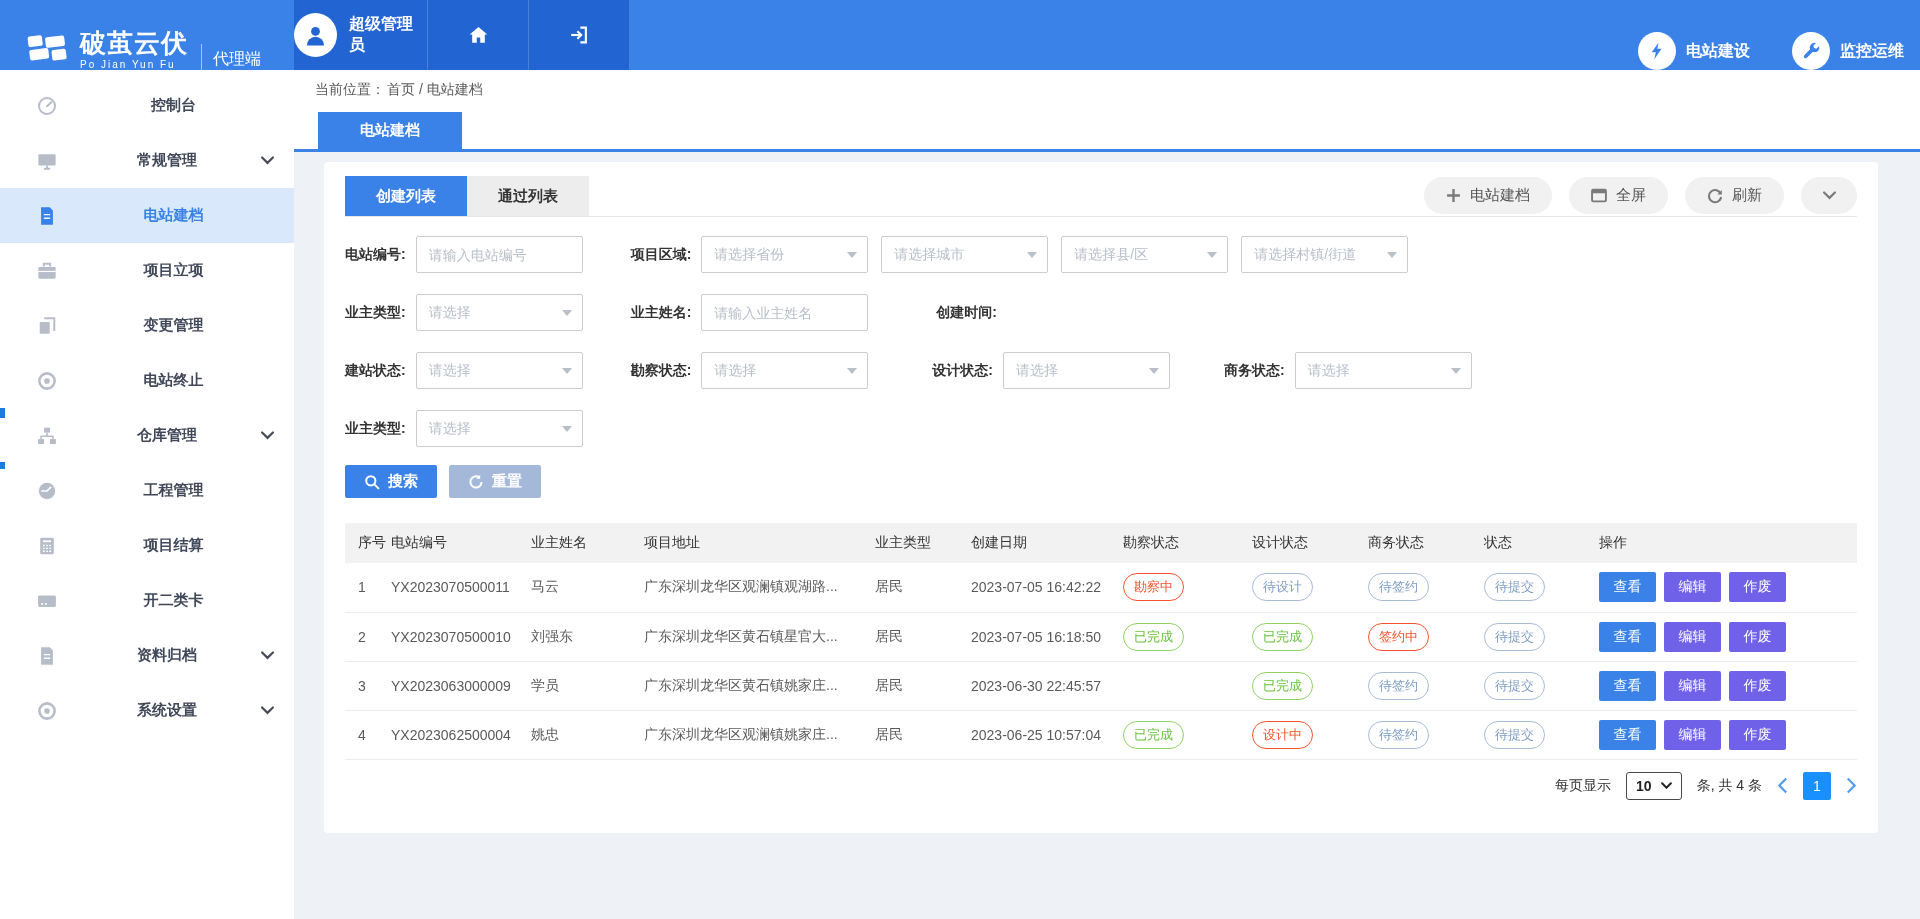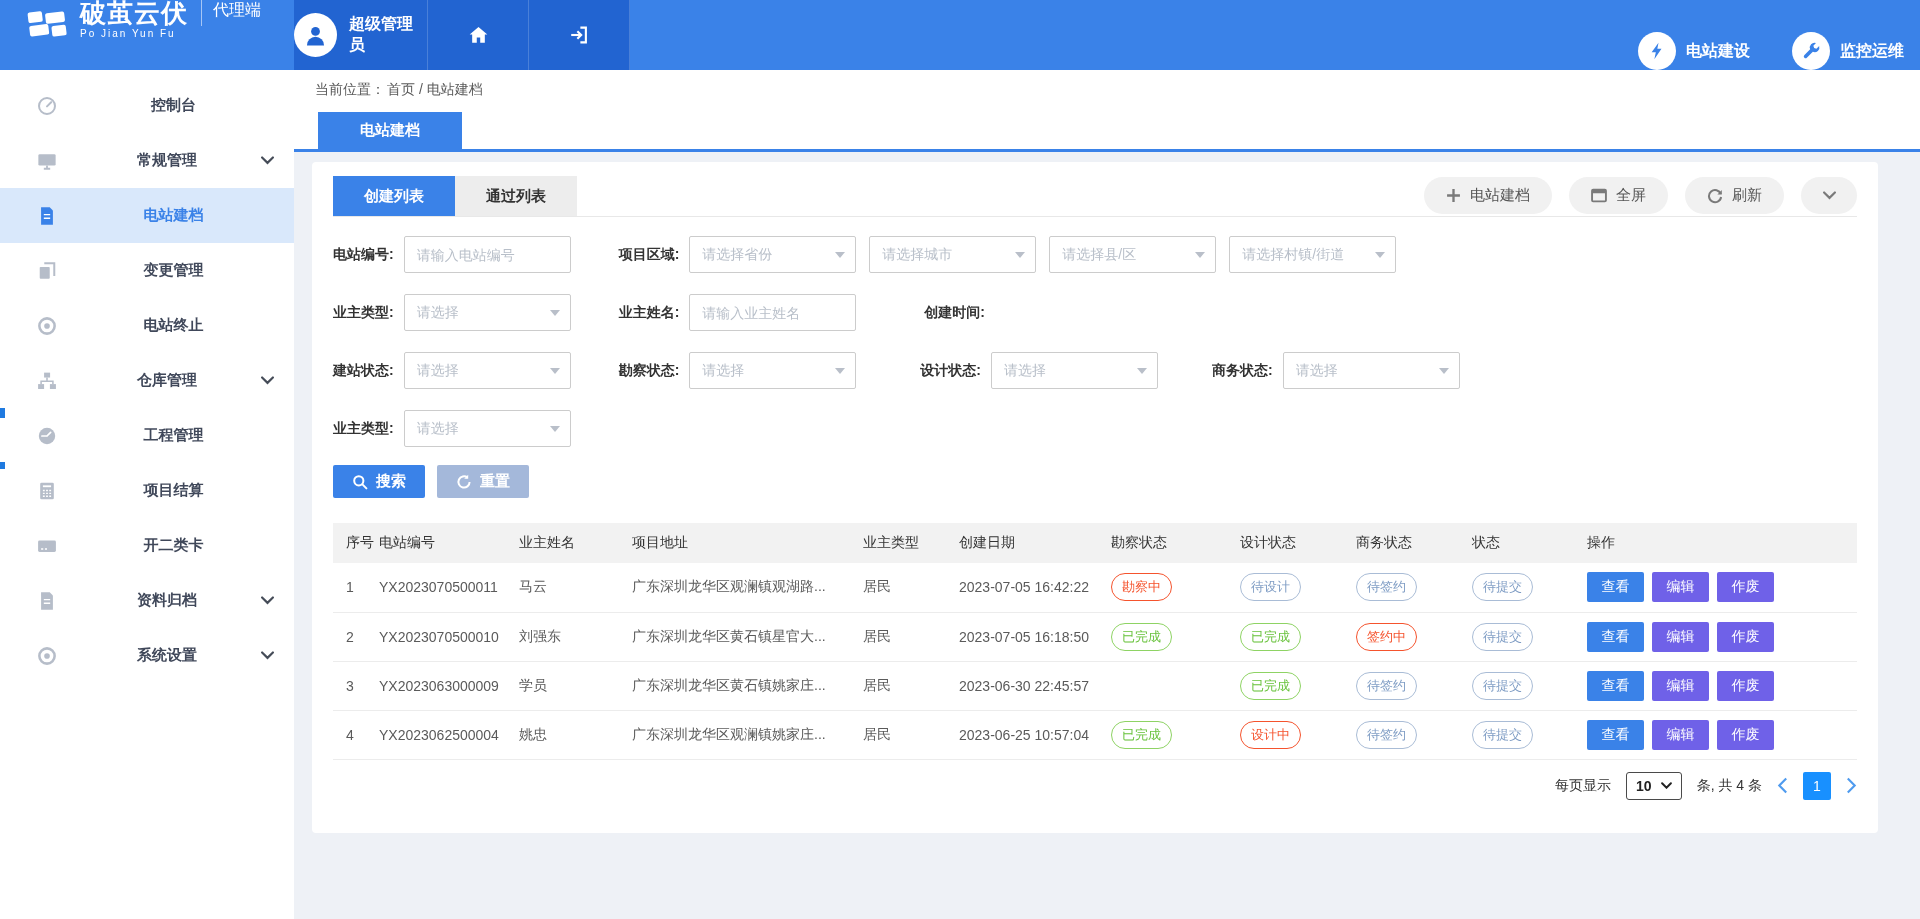--- a/index.html
+++ b/index.html
@@ -1,21 +1,21 @@
 <!DOCTYPE html>
 <html><head>
 <meta charset="utf-8">
 <style>
   * { margin:0; padding:0; box-sizing:border-box; }
   html,body { width:1920px; height:919px; }
   body { font-family:"Liberation Sans","DejaVu Sans",sans-serif; background:#eef1f6; overflow:hidden; position:relative; }
 
   
   .topbar { position:absolute; top:0; left:0; width:1920px; height:70px; background:#3a82e8; display:flex; align-items:stretch; color:#fff; z-index:5; }
-  .brand { width:294px; display:flex; align-items:flex-start; padding-left:24px; flex:none;border-radius:24px; }
+  .brand { width:294px; display:flex; align-items:flex-end; padding-left:24px; flex:none;border-radius:24px; }
   .brand-mark { display:flex; margin-right:10px; }
   .brand-col { display:flex; flex-direction:column; line-height:1.05; }
   .brand-title { font-size:26px; font-weight:bold; letter-spacing:1px; }
   .brand-sub { font-size:10px; letter-spacing:2px; margin-top:2px; }
   .brand-divider { width:1px; height:26px; background:rgba(255,255,255,.55); margin:0 11px 0 13px; }
   .brand-portal { font-size:16px; }
   .topbar-cells { display:flex; flex:none; }
   .cell { background:#2264d1; display:flex; align-items:center; justify-content:center; border-right:1px solid rgba(255,255,255,.18); cursor:pointer; }
   .user-cell { width:134px; gap:12px; }
   .icon-cell { width:101px; }
@@ -39,21 +39,21 @@
   .mark2 { top:392px; height:7px; }
 
   
   .content { position:absolute; top:70px; left:294px; width:1626px; height:770px; }
   .breadcrumb-bar { height:40px; background:#fff; display:flex; align-items:center; padding-left:21px; font-size:14px; color:#595959; }
   .crumb-path { margin-left:2px; cursor:pointer; }
   .page-tabs { background:#fff; height:42px; border-bottom:3px solid #3a82e8; display:flex; align-items:flex-end; padding-left:24px; }
   .page-tab { height:37px; background:#3a82e8; color:#fff; font-size:15px; font-weight:bold; display:flex; align-items:center; justify-content:center; padding:0 42px; cursor:pointer; }
 
   .panel-wrap { padding:10px 42px 0 18px; }
-  .panel { background:#fff; border-radius:4px; padding:0 21px 30px; min-height:671px; }
+  .panel { background:#fff; border-radius:4px; padding:0 21px 30px; min-height:671px;margin-left:12px; }
   .panel-head { height:55px; display:flex; align-items:flex-end; justify-content:space-between; border-bottom:1px solid #e8e8e8; }
   .inner-tabs { display:flex; }
   .itab { height:40px; padding:0 31px; font-size:15px; display:flex; align-items:center; background:#ededed; color:#333; cursor:pointer; white-space:nowrap;font-weight:bold; }
   .itab.active { background:#3a82e8; color:#fff; font-weight:bold; }
   .toolbar { display:flex; gap:17px; align-items:center; margin-bottom:2px; }
   .pill { height:37px; border-radius:19px; background:#f1f1f1; border:none; color:#555; font-size:15px; display:flex; align-items:center; gap:9px; padding:0 22px; cursor:pointer; font-family:inherit; }
   .pill .ic { display:flex; color:#7a7a7a; }
   .pill-caret { width:56px; padding:0; justify-content:center; }
 
   
@@ -190,20 +190,30 @@
         </span>
       </li>
       <li class="side-item active">
         <span class="side-icon">
           <svg viewBox="0 0 22 22" width="20" height="20">
             <path d="M4.5 1.5h9.5l3.5 3.5v15.5h-13z" fill="currentColor"></path>
             <path d="M7.5 9.5h7M7.5 13.5h7" stroke="#fff" stroke-width="1.6"></path>
           </svg>
         </span>
         <span class="side-label">电站建档</span>
+      </li>
+      <li class="side-item">
+        <span class="side-icon">
+          <svg viewBox="0 0 22 22" width="20" height="20">
+            <rect x="1.5" y="6.5" width="19" height="13" rx="1.5" fill="currentColor"></rect>
+            <path d="M7.5 6V3h7v3" fill="none" stroke="currentColor" stroke-width="2.2"></path>
+            <path d="M1.5 11.5h19" stroke="#fff" stroke-width="1.3"></path>
+          </svg>
+        </span>
+        <span class="side-label">项目立项</span>
       </li>
       <li class="side-item">
         <span class="side-icon">
           <svg viewBox="0 0 22 22" width="20" height="20">
             <path d="M8 2.5h11v14" fill="none" stroke="currentColor" stroke-width="2.2"></path>
             <rect x="3" y="6.5" width="11" height="13" rx="1" fill="currentColor"></rect>
           </svg>
         </span>
         <span class="side-label">变更管理</span>
       </li>

